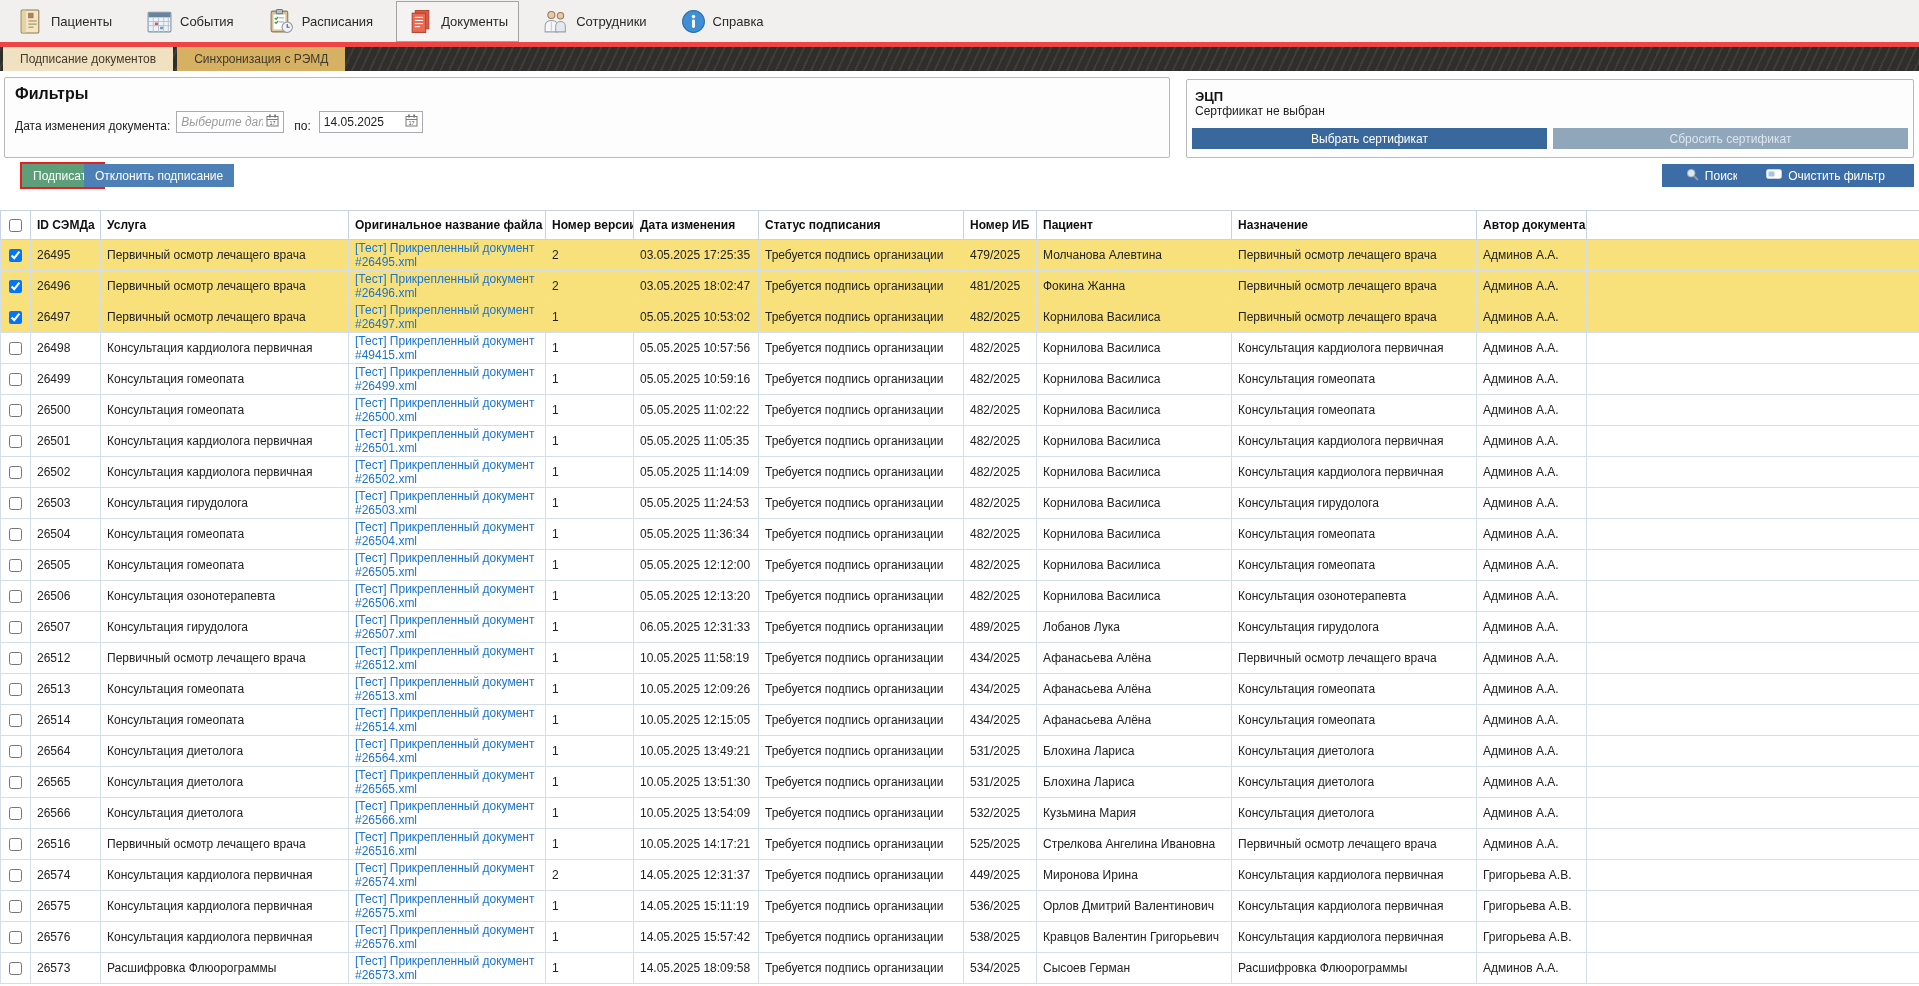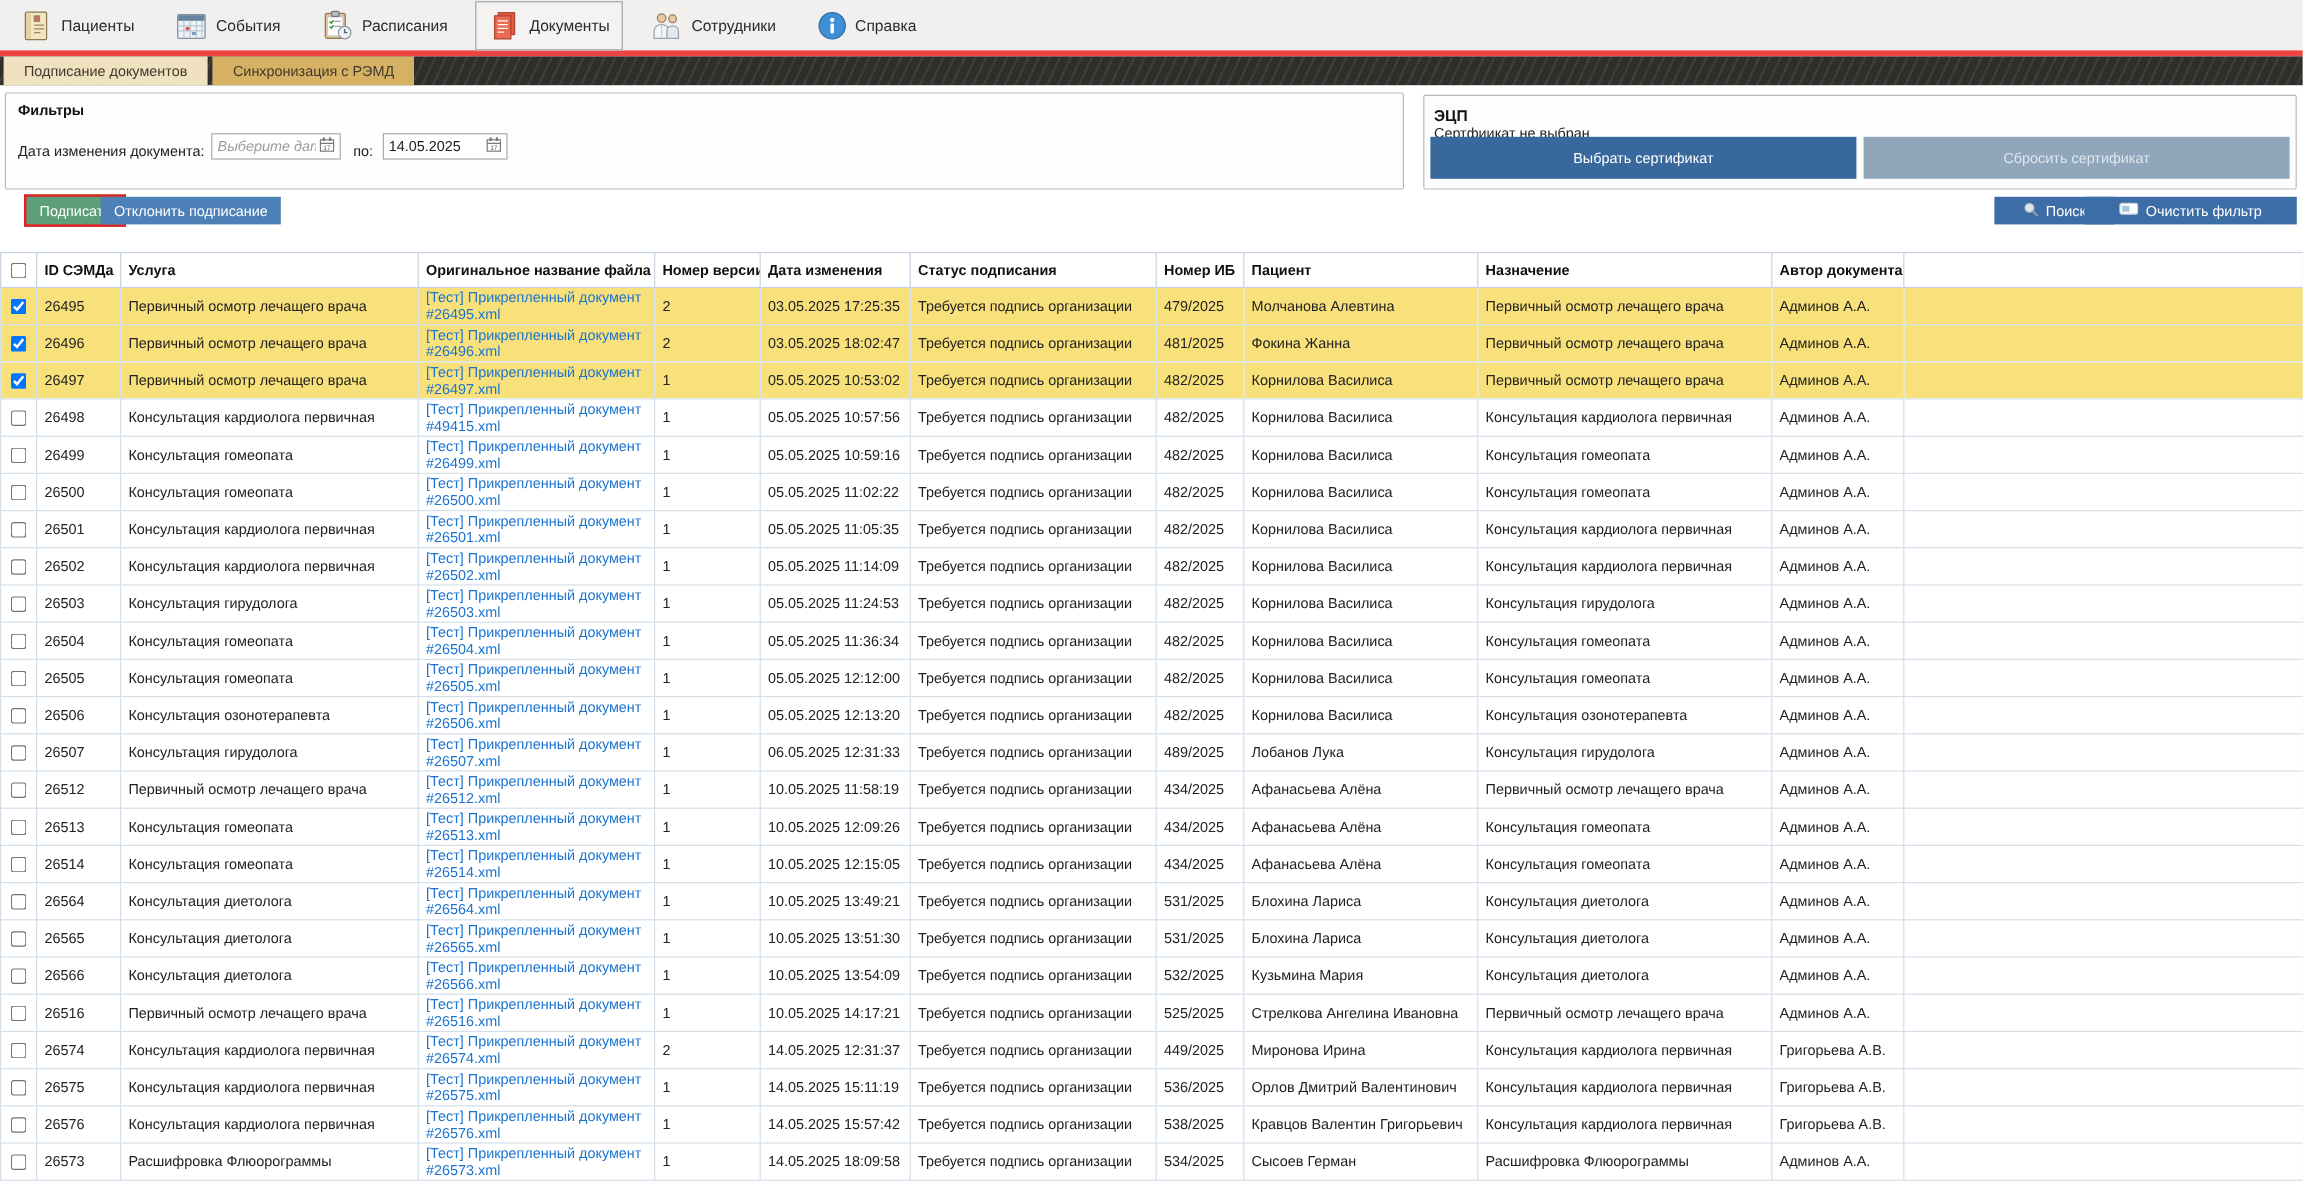--- a/index.html
+++ b/index.html
@@ -37,21 +37,21 @@
     font-size:12px; color:#403a2b; white-space:nowrap;
   }
   .tab.active   { background:#f0e2c0; }
   .tab.inactive { background:#d6b164; }
 
   
   .filters {
     position:absolute; left:4px; top:77px; width:1166px; height:81px;
     border:1px solid #b9b9b9; border-radius:2px; background:#fdfdfd;
   }
-  .filters-title { position:absolute; left:10px; top:7px; font-size:12px; font-weight:bold; color:#111; }
+  .filters-title { position:absolute; left:10px; top:7px; font-size:16px; font-weight:bold; color:#111; }
   .filters-row { position:absolute; left:10px; top:33px; display:flex; align-items:flex-end; font-size:12px; color:#222; }
   .flt-label { margin-right:6px; }
   .input-wrap {
     display:inline-flex; align-items:center; height:22px;
     border:1px solid #a9abb0; background:#fff; padding:0 4px; gap:3px;
   }
   .input-wrap input {
     border:none; outline:none; font-size:12px; height:18px; padding:0;
     font-family:"Liberation Sans", sans-serif; color:#222; background:transparent;
   }
@@ -62,21 +62,21 @@
 
   
   .ecp {
     position:absolute; left:1186px; top:79px; width:728px; height:79px;
     border:1px solid #b9b9b9; border-radius:2px; background:#fdfdfd;
   }
   .ecp-title  { position:absolute; left:8px; top:9px;  font-size:13px; font-weight:bold; color:#111; }
   .ecp-status { position:absolute; left:8px; top:24px; font-size:12px; color:#222; }
   .ecp-buttons { position:absolute; left:5px; right:5px; bottom:8px; display:flex; gap:6px; }
   .btn-cert {
-    flex:1; height:35px; display:flex; align-items:center; justify-content:center;
+    flex:1; height:21px; display:flex; align-items:center; justify-content:center;
     font-size:12px; cursor:pointer;
   }
   .btn-cert.select { background:#39689c; color:#fff; }
   .btn-cert.reset  { background:#8fa6bb; color:#dde6ee; }
 
   
   .btn {
     position:absolute; height:23px; display:flex; align-items:center; justify-content:center;
     font-size:12px; color:#fff; cursor:pointer; padding:0 11px; gap:6px;
   }

